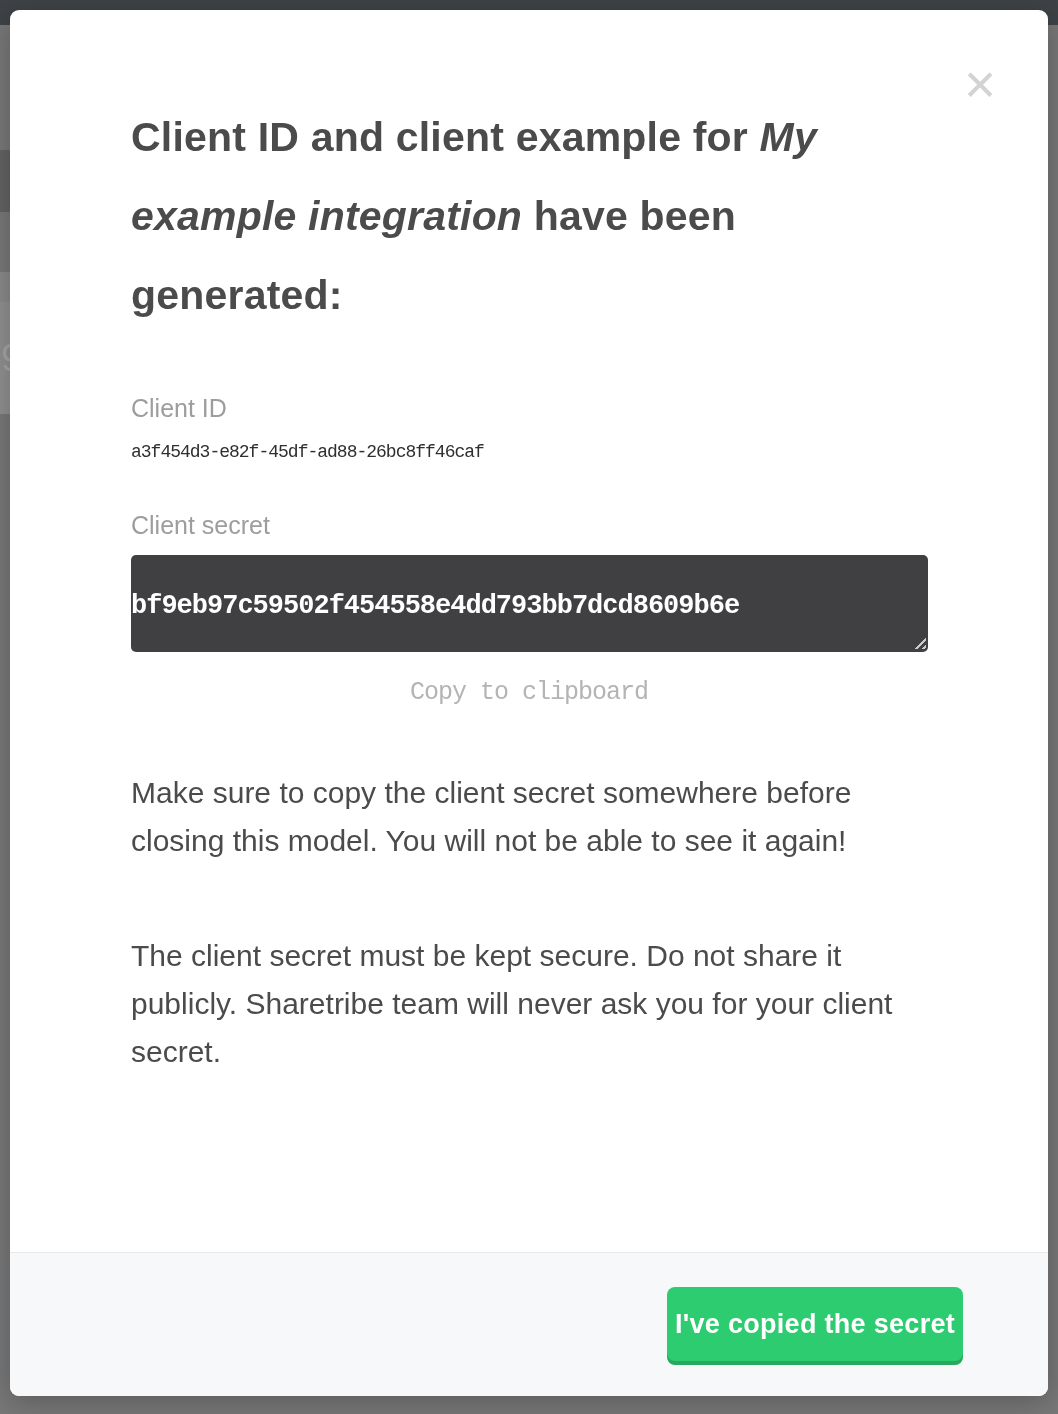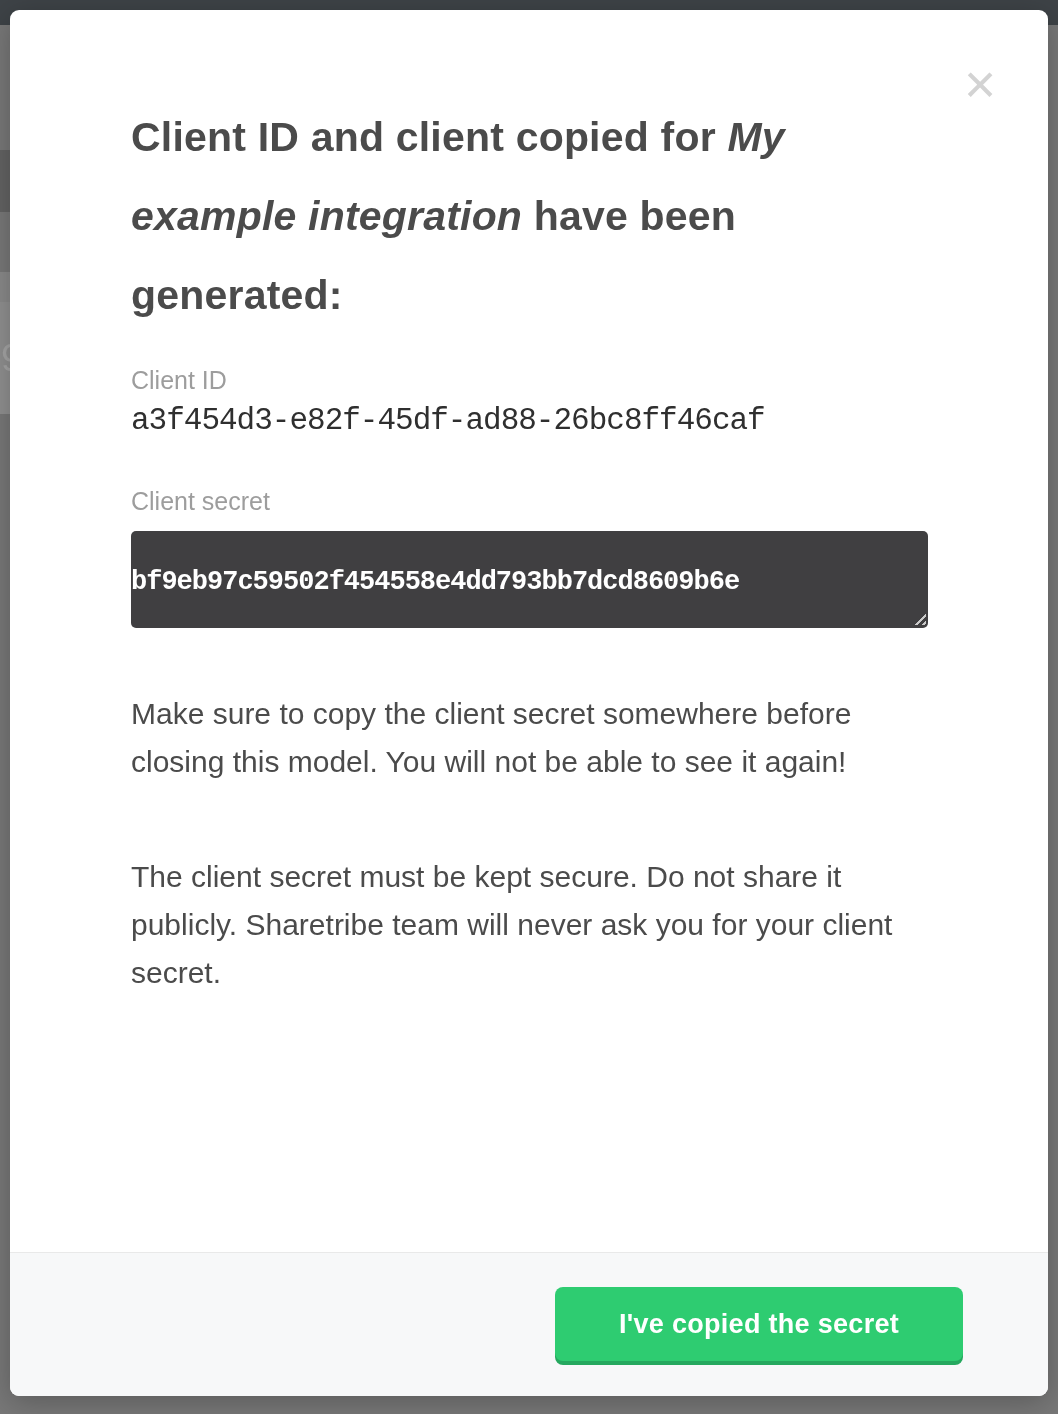--- a/index.html
+++ b/index.html
@@ -61,27 +61,27 @@
   .title em { font-style: italic; }
 
   .field-label {
     display: block;
     margin: 0 121px;
     font-size: 25px;
     line-height: 34px;
     color: #9d9d9d;
     font-weight: 400;
   }
-  .label-client-id { margin-top: 28px; }
+  .label-client-id { margin-top: 56px; }
   .label-client-secret { margin-top: 46px; }
 
   .id-value {
-    margin: 6px 121px 0;
+    margin: 17px 121px 0;
     font-family: "Liberation Mono", monospace;
-    font-size: 31px;
+    font-size: 18px;
     color: #2f2f2f;
     letter-spacing: -1px;
   }
 
   .secret-wrap {
     position: relative;
     margin: 13px 120px 0 121px;
   }
   .secret-area {
     display: block;
@@ -132,21 +132,21 @@
 
   .modal-footer {
     position: absolute; left: 0; bottom: 0;
     width: 100%; height: 144px;
     background: #f7f8f9;
     border-top: 1px solid #e9e9e9;
     border-radius: 0 0 9px 9px;
   }
   .confirm-btn {
     position: absolute; top: 34px; right: 85px;
-    width: 408px; height: 74px;
+    width: 296px; height: 74px;
     background: #2ecc71;
     border: none;
     border-radius: 8px;
     box-shadow: 0 4px 0 #25a85f;
     color: #ffffff;
     font-family: "Liberation Sans", sans-serif;
     font-weight: 700;
     font-size: 27px;
     letter-spacing: 0.3px;
     cursor: pointer;
@@ -158,31 +158,34 @@
 <div class="bg-topbar"></div>
 <div class="bg-frag-dark"></div>
 <div class="bg-frag-mid"></div>
 <div class="bg-frag-light"></div>
 <div class="bg-frag-text">9</div>
 
 <div class="modal">
 
   <button class="close-btn">✕</button>
 
-  <h1 class="title"><span>Client ID and client copied for </span><em>My example integration</em><span> have been generated:</span></h1>
+  <h1 class="title"><span>Client ID and client example for </span><em>My example integration</em><span> have been generated:</span></h1>
 
   <label class="field-label label-client-id">Client ID</label>
   <div class="id-value">a3f454d3-e82f-45df-ad88-26bc8ff46caf</div>
 
   <label class="field-label label-client-secret">Client secret</label>
   <div class="secret-wrap">
     <textarea class="secret-area" readonly="" style="">bf9eb97c59502f454558e4dd793bb7dcd8609b6e</textarea>
     <div class="resize-handle"></div>
   </div>
 
+  <div class="copy-row">
+    <a class="copy-link">Copy to clipboard</a>
+  </div>
 
   <p class="warning warning-1">Make sure to copy the client secret somewhere before closing this model. You will not be able to see it again!</p>
   <p class="warning warning-2">The client secret must be kept secure. Do not share it publicly. Sharetribe team will never ask you for your client secret.</p>
 
   <div class="modal-footer">
     <button class="confirm-btn">I've copied the secret</button>
   </div>
 
 </div>
 

